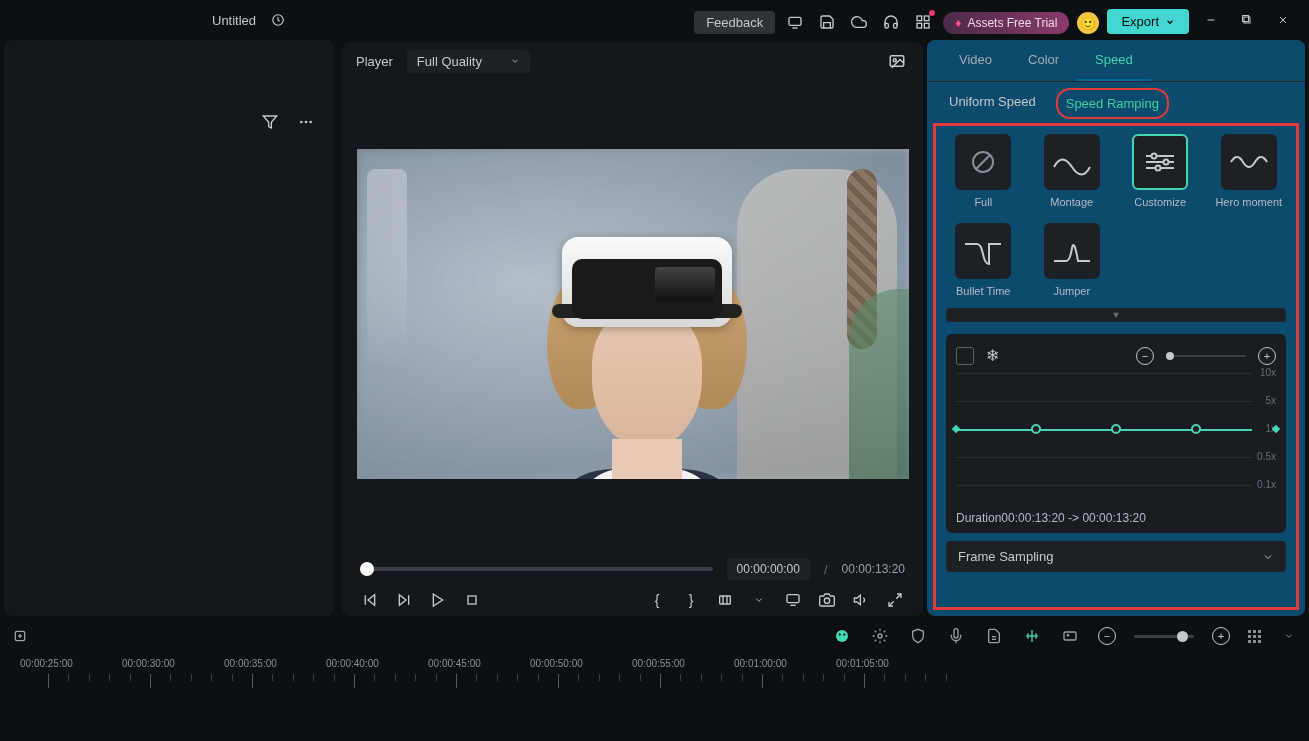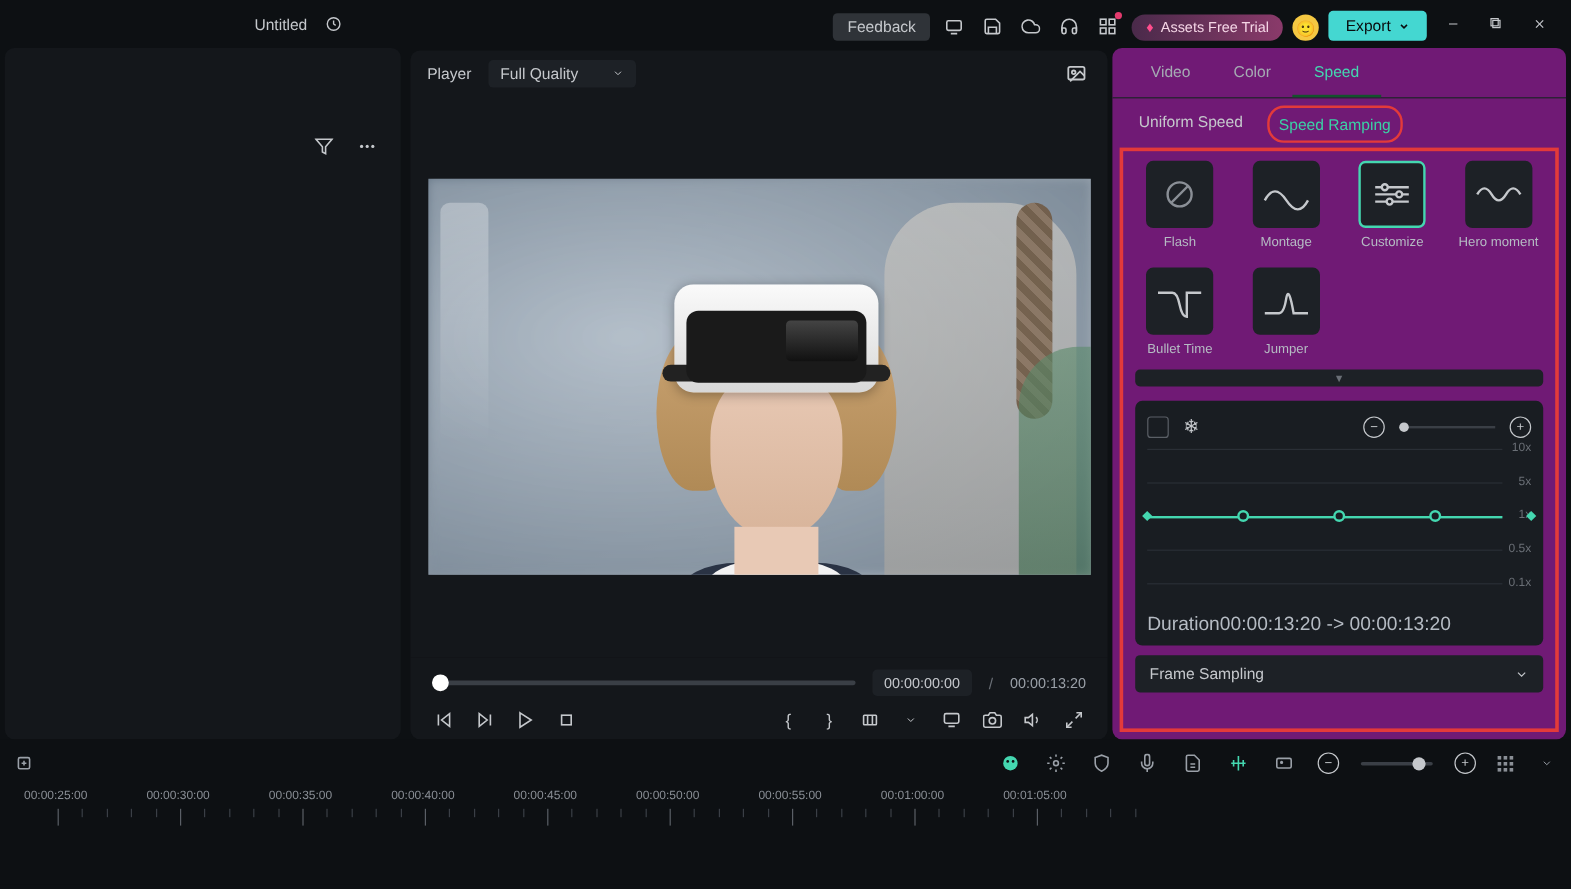--- a/index.html
+++ b/index.html
@@ -45,24 +45,24 @@
 .player-controls { background: #14171b; border-radius: 0 0 8px 8px; padding: 10px 18px 6px 18px; }
 .progress-row { display: flex; align-items: center; gap: 14px; }
 .progress-track { flex: 1; height: 4px; background: #3a3f46; border-radius: 2px; position: relative; }
 .progress-thumb { position: absolute; left: 0; top: -5px; width: 14px; height: 14px; background: #fff; border-radius: 50%; }
 .time-pill { background: #1d2126; padding: 4px 10px; border-radius: 4px; font-size: 12px; }
 .time-sep { color: #6a6f76; }
 .time-total { color: #9aa0a8; font-size: 12px; }
 .ctrl-row { display: flex; align-items: center; gap: 14px; margin-top: 10px; }
 .ctrl-row .spacer { flex: 1; }
 .ctrl-ic { width: 20px; height: 20px; display: flex; align-items: center; justify-content: center; color: #c5c8cc; font-size: 14px; }
-.right-panel { width: 378px; margin: 0 4px 0 0; background: #701a75; border-radius: 8px; display: flex; flex-direction: column; }
+.right-panel { width: 378px; margin: 0 4px 0 0; background: #0c4a6e; border-radius: 8px; display: flex; flex-direction: column; }
 .rp-tabs { display: flex; border-bottom: 1px solid #1f2429; padding: 0 14px; }
 .rp-tab { padding: 12px 18px; color: #a5abb3; cursor: pointer; }
-.rp-tab.active { color: #44d7b0; border-bottom: 2px solid #14532d; }
+.rp-tab.active { color: #44d7b0; border-bottom: 2px solid #0369a1; }
 .rp-subtabs { display: flex; padding: 6px 14px 0 14px; gap: 12px; }
 .rp-subtab { padding: 6px 8px; font-size: 13px; }
 .rp-subtab.active { color: #3bd1a5; border: 2px solid #e33a3a; border-radius: 14px; }
 .red-box { border: 3px solid #e33a3a; margin: 4px 6px 6px 6px; padding: 8px 10px; flex: 1; overflow: auto; }
 .preset-grid { display: grid; grid-template-columns: repeat(4,1fr); gap: 14px; }
 .preset { display: flex; flex-direction: column; align-items: center; gap: 6px; }
 .preset-thumb { width: 56px; height: 56px; background: #1d2126; border-radius: 6px; display: flex; align-items: center; justify-content: center; }
 .preset-thumb.selected { border: 2px solid #44d7b0; }
 .preset-thumb svg { width: 40px; height: 30px; }
 .preset-label { font-size: 11px; color: #b5bbc3; text-align: center; line-height: 1.2; }
@@ -74,21 +74,21 @@
 .editor-toolbar .spacer { flex: 1; }
 .zoom-out { width: 18px; height: 18px; border: 1.5px solid #c5c8cc; border-radius: 50%; display: flex; align-items: center; justify-content: center; font-size: 11px; }
 .zoom-track { width: 80px; height: 2px; background: #3a3f46; position: relative; }
 .zoom-dot { position: absolute; left: 0; top: -3px; width: 8px; height: 8px; background: #c5c8cc; border-radius: 50%; }
 .graph { position: relative; height: 140px; margin-top: 0; }
 .g-line { position: absolute; left: 0; right: 24px; height: 1px; background: #2a2f36; }
 .g-label { position: absolute; right: 0; font-size: 10px; color: #6a6f76; }
 .g-active { position: absolute; left: 0; right: 24px; height: 2px; background: #44d7b0; }
 .g-node { position: absolute; width: 10px; height: 10px; border: 2px solid #44d7b0; background: #191d22; border-radius: 50%; transform: translate(-50%,-50%); }
 .g-end { position: absolute; width: 6px; height: 6px; background: #44d7b0; transform: translate(-50%,-50%) rotate(45deg); }
-.duration-row { margin-top: 6px; font-size: 16px; color: #b5bbc3; }
+.duration-row { margin-top: 6px; font-size: 12px; color: #b5bbc3; }
 .ai-row { margin-top: 18px; display: flex; align-items: center; gap: 6px; font-size: 13px; }
 .help-ic { width: 14px; height: 14px; border: 1px solid #8a8f96; border-radius: 50%; display: flex; align-items: center; justify-content: center; font-size: 9px; }
 .select-box { margin-top: 8px; background: #1d2126; border-radius: 4px; padding: 8px 12px; display: flex; align-items: center; justify-content: space-between; font-size: 13px; }
 .timeline { height: 121px; background: #0d1013; padding: 4px 10px 0 10px; }
 .tl-toolbar { display: flex; align-items: center; gap: 18px; height: 32px; }
 .tl-toolbar .spacer { flex: 1; }
 .tl-ic { color: #9aa0a8; display: flex; align-items: center; justify-content: center; width: 20px; height: 20px; }
 .tl-ic.on { color: #44d7b0; }
 .tl-zoom-track { width: 60px; height: 3px; background: #3a3f46; border-radius: 2px; position: relative; }
 .tl-zoom-thumb { position: absolute; right: 6px; top: -4px; width: 11px; height: 11px; background: #c5c8cc; border-radius: 50%; }
@@ -328,21 +328,21 @@
     </div>
     <div class="red-box">
       <div class="preset-grid" id="preset-grid">
           <div class="preset">
             <div class="preset-thumb">
               <svg viewBox="0 0 40 30">
                 <circle cx="20" cy="15" r="10" fill="none" stroke="#8a8f96" stroke-width="2"></circle>
                 <line x1="13" y1="22" x2="27" y2="8" stroke="#8a8f96" stroke-width="2"></line>
               </svg>
             </div>
-            <div class="preset-label">Flash</div>
+            <div class="preset-label">Full</div>
           </div>
           <div class="preset">
             <div class="preset-thumb">
               <svg viewBox="0 0 40 30">
                 <path d="M2 20 Q10 5 20 20 T38 20" fill="none" stroke="#c5c8cc" stroke-width="2"></path>
               </svg>
             </div>
             <div class="preset-label">Montage</div>
           </div>
           <div class="preset">

